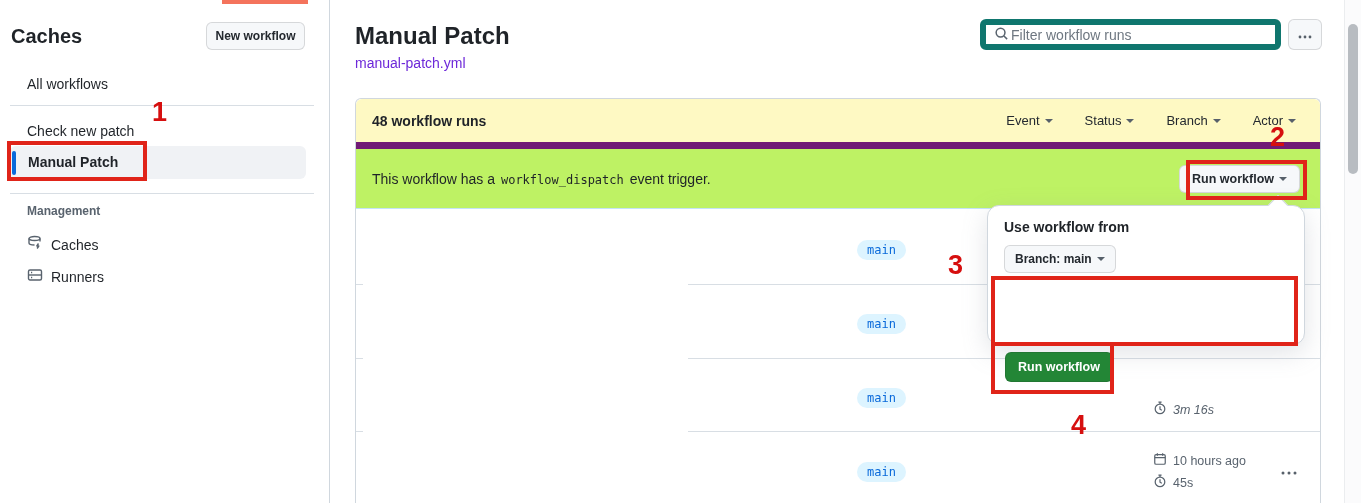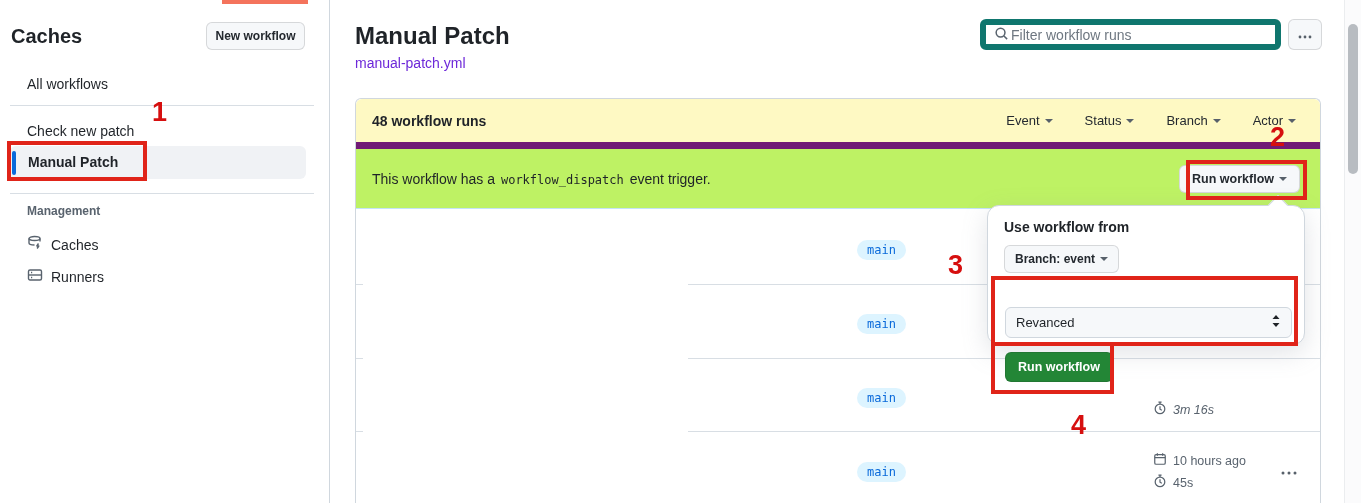--- a/index.html
+++ b/index.html
@@ -244,32 +244,23 @@
         <circle cx="8" cy="2" r="1.5" fill="#57606a"></circle>
         <circle cx="14" cy="2" r="1.5" fill="#57606a"></circle>
       </svg>
   </span>
 </div>
 
 <div class="abs popup">
   <div class="popup-caret"></div>
   <div class="popup-title">Use workflow from</div>
   <button class="btn-light branch-btn">
-    <span>Branch: event</span>
+    <span>Branch: main</span>
       <span class="caret"></span>
   </button>
-  <div class="popup-select">
-    <span>Revanced</span>
-    <span>
-      <svg width="10" height="14" viewBox="0 0 10 14">
-          <path d="M5 1 8.5 5h-7z" fill="#1f2328"></path>
-          <path d="M5 13 1.5 9h7z" fill="#1f2328"></path>
-        </svg>
-    </span>
-  </div>
   <button class="green-btn">Run workflow</button>
 </div>
 
 <div class="abs red-box" style="left:7px; top:141px; width:140px; height:40px;"></div>
 <div class="abs red-box" style="left:1186px; top:160px; width:121px; height:40px;"></div>
 <div class="abs red-box" style="left:991px; top:276px; width:307px; height:70px;"></div>
 <div class="abs red-box" style="left:991px; top:342px; width:123px; height:52px;"></div>
 <div class="abs red-num" style="left:152px; top:97px;">1</div>
 <div class="abs red-num" style="left:1270px; top:122px;">2</div>
 <div class="abs red-num" style="left:948px; top:250px;">3</div>

